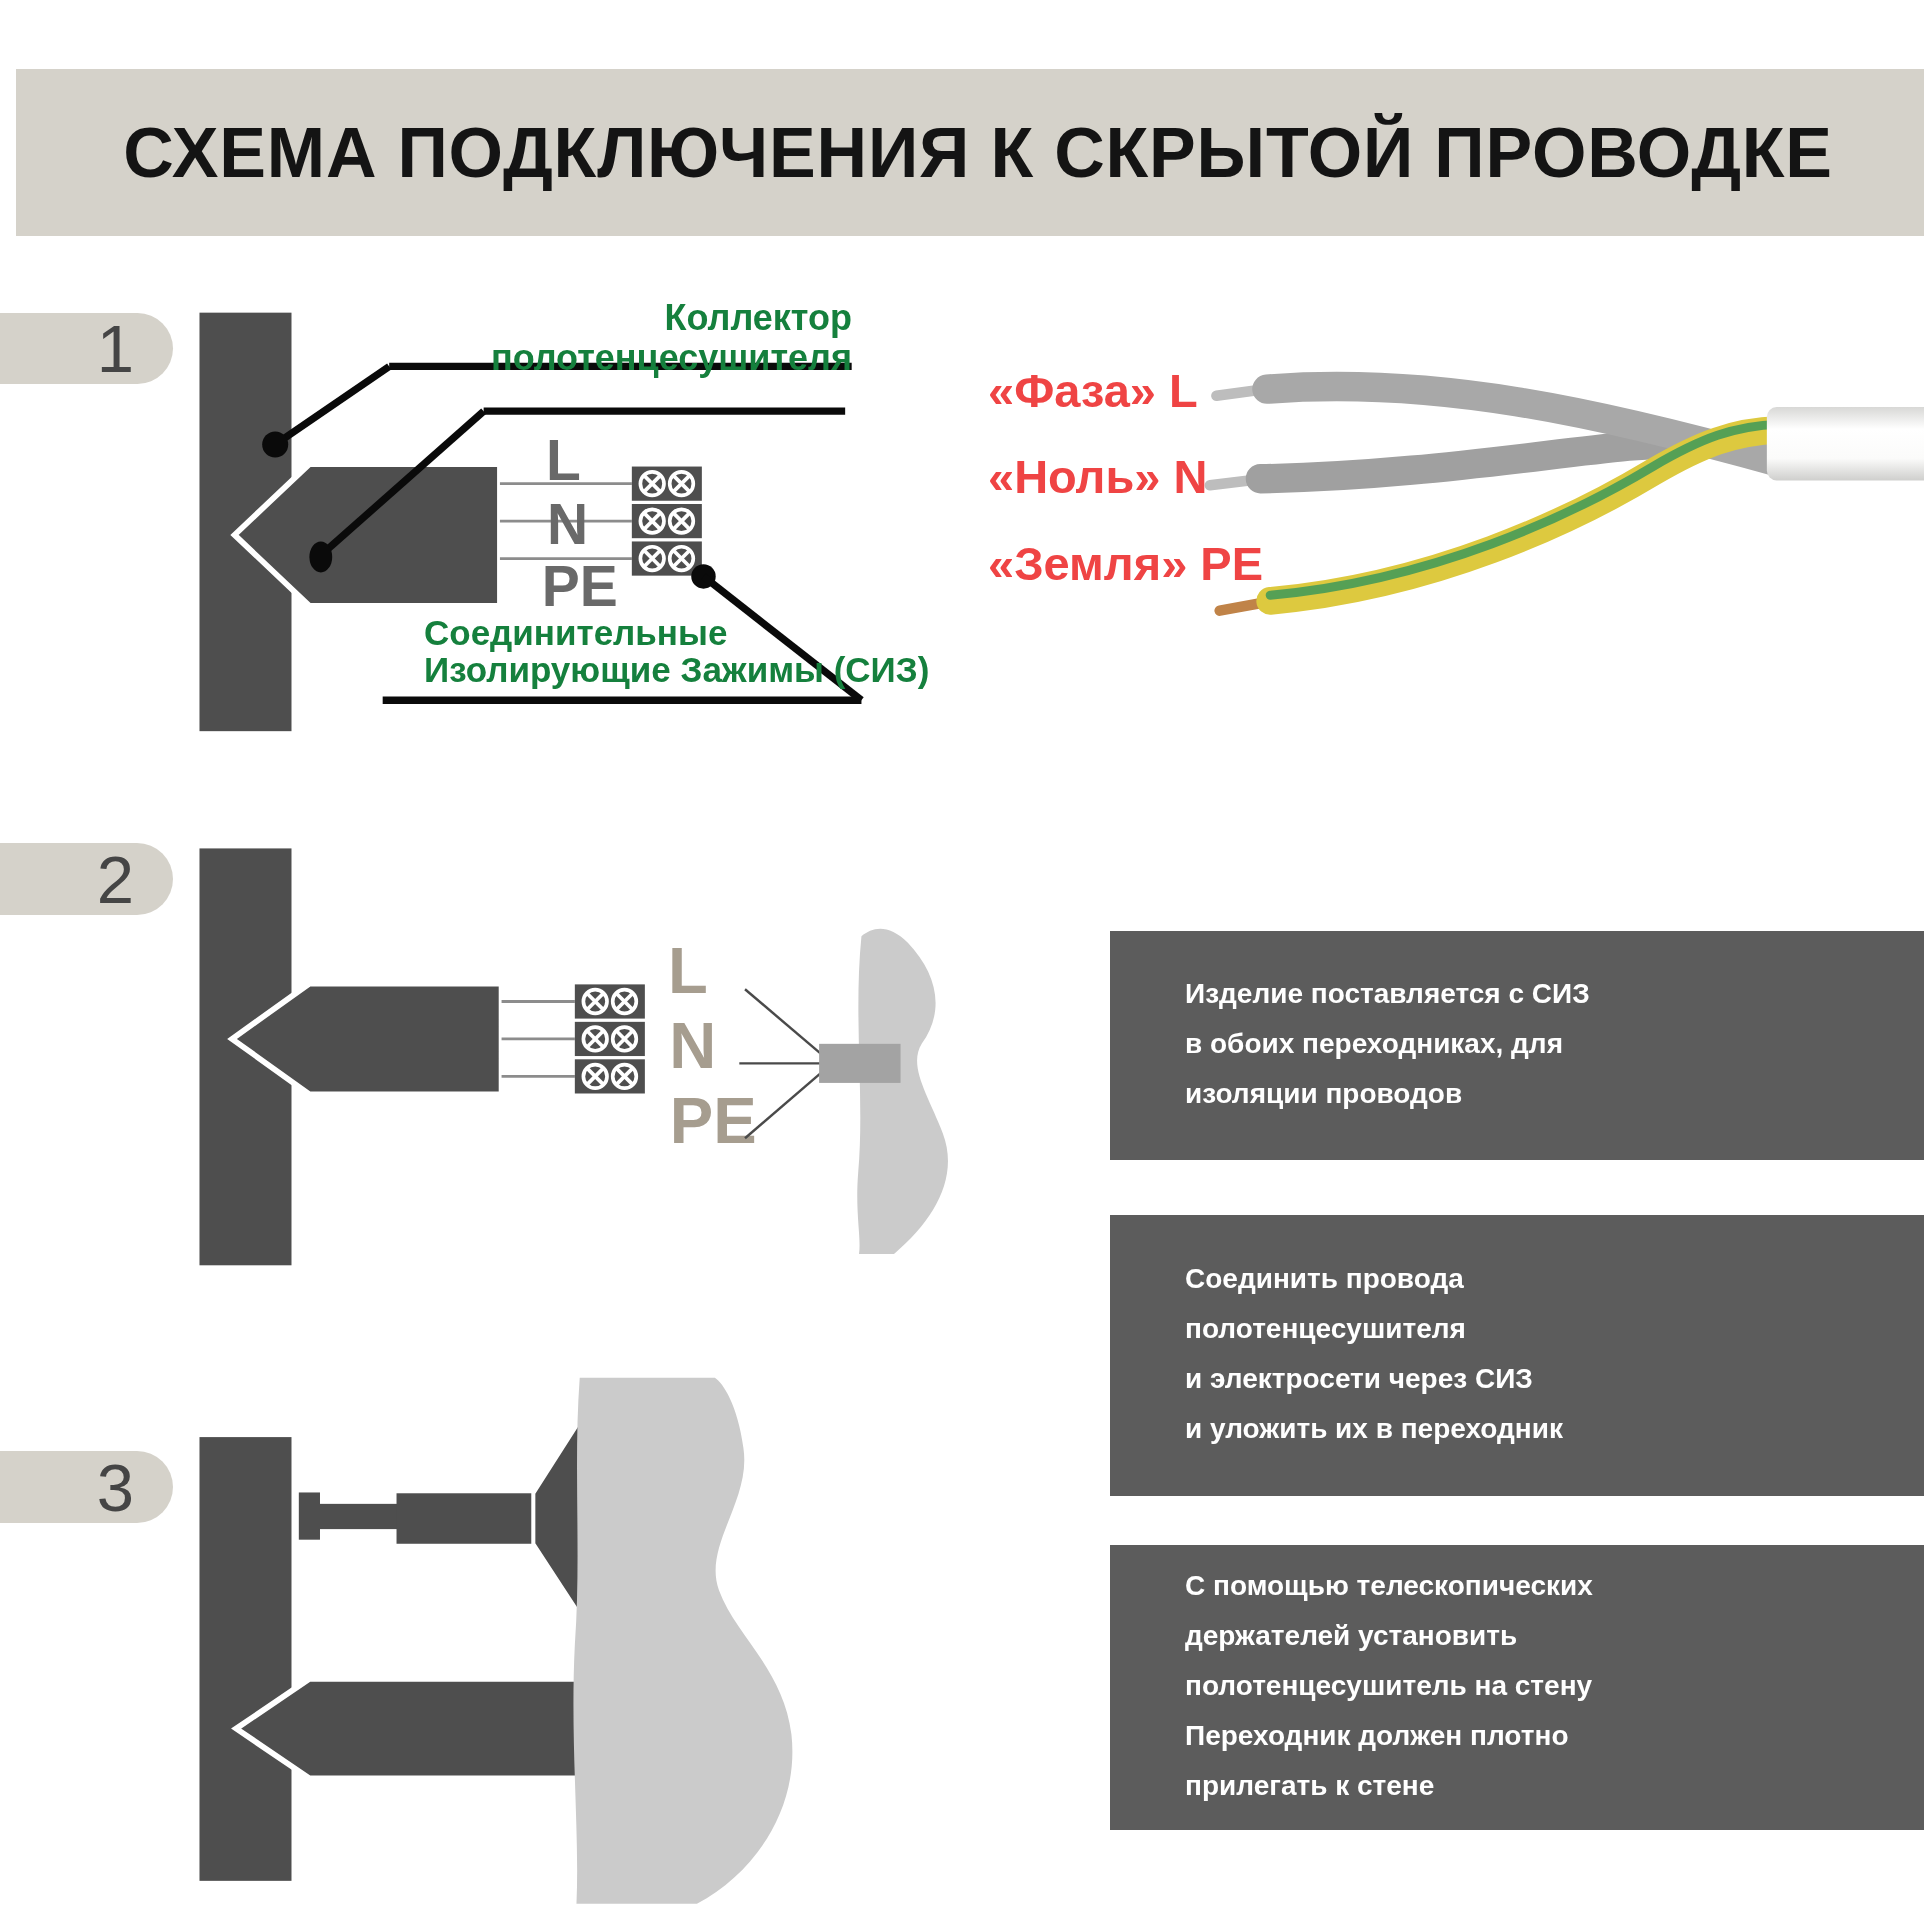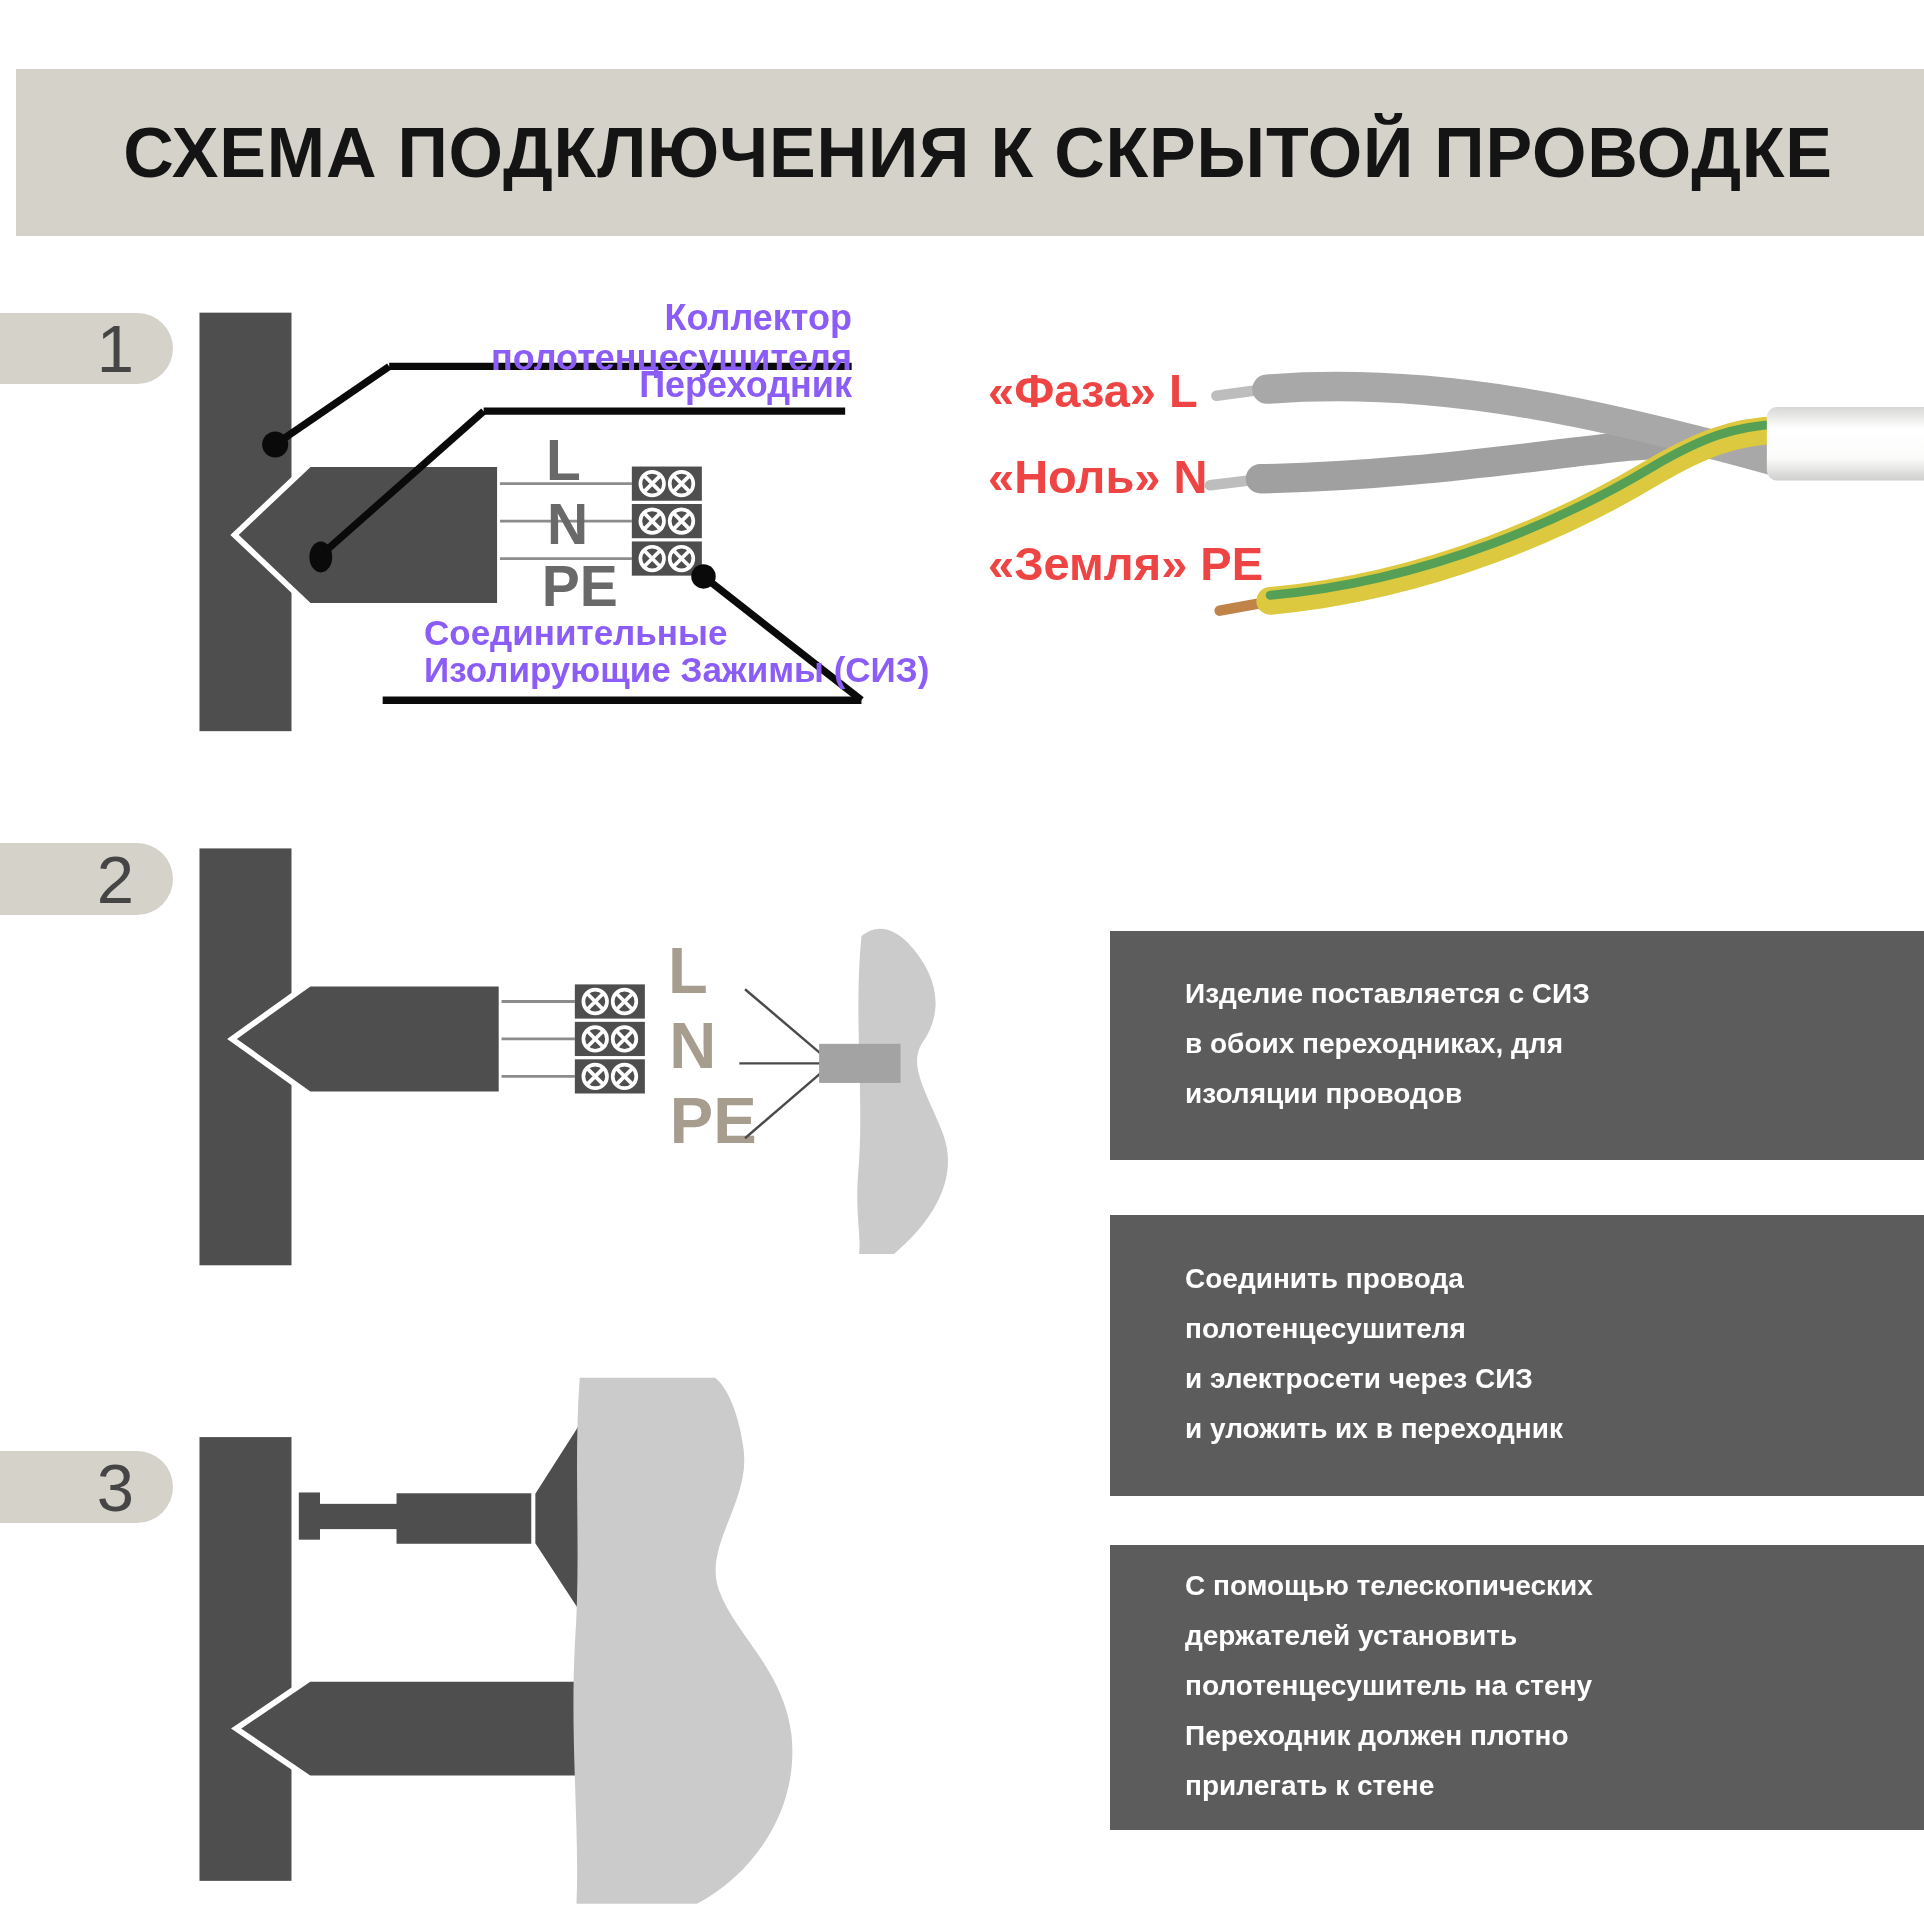--- a/index.html
+++ b/index.html
@@ -19,21 +19,21 @@
   .pill{
     position:absolute;left:0;width:173px;background:#d5d2ca;
     border-radius:0 37px 37px 0;display:flex;align-items:center;justify-content:flex-end;
     padding-right:39px;box-sizing:border-box;
     font-size:67px;font-weight:500;color:#454545;
   }
   .pill1{top:313px;height:71px;}
   .pill2{top:843px;height:72px;}
   .pill3{top:1451px;height:72px;}
   .callout{
-    position:absolute;color:#8b5cf6;font-weight:800;line-height:1.12;
+    position:absolute;color:#15803d;font-weight:800;line-height:1.12;
   }
   .callout.right{text-align:right;}
   .co-collector{left:347px;top:298px;width:505px;font-size:36px;}
   .co-adapter{left:347px;top:365px;width:505px;font-size:36px;}
   .co-clamps{left:383px;top:614px;width:619px;font-size:35px;line-height:37px;white-space:pre-line;margin-left:41px;}
   .legend-row{
     position:absolute;left:988px;font-size:47px;font-weight:600;color:#ef4444;
     white-space:nowrap;
   }
   .lr0{top:363px;} .lr1{top:449px;} .lr2{top:536px;}
@@ -166,21 +166,20 @@
     <span>1</span>
   </div>
   <div class="pill pill2">
     <span>2</span>
   </div>
   <div class="pill pill3">
     <span>3</span>
   </div>
 
   <div class="callout right co-collector">Коллектор полотенцесушителя</div>
-  <div class="callout right co-adapter">Переходник</div>
   <div class="callout co-clamps">Соединительные
 Изолирующие Зажимы (СИЗ)</div>
 
   <div class="legend-row lr0">«Фаза» L</div>
   <div class="legend-row lr1">«Ноль» N</div>
   <div class="legend-row lr2">«Земля» PE</div>
 
   <div class="note note1">Изделие поставляется с СИЗ
 в обоих переходниках, для
 изоляции проводов</div>

